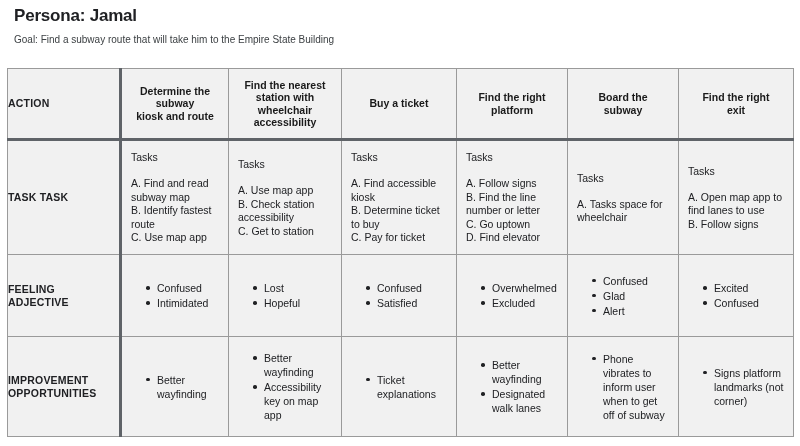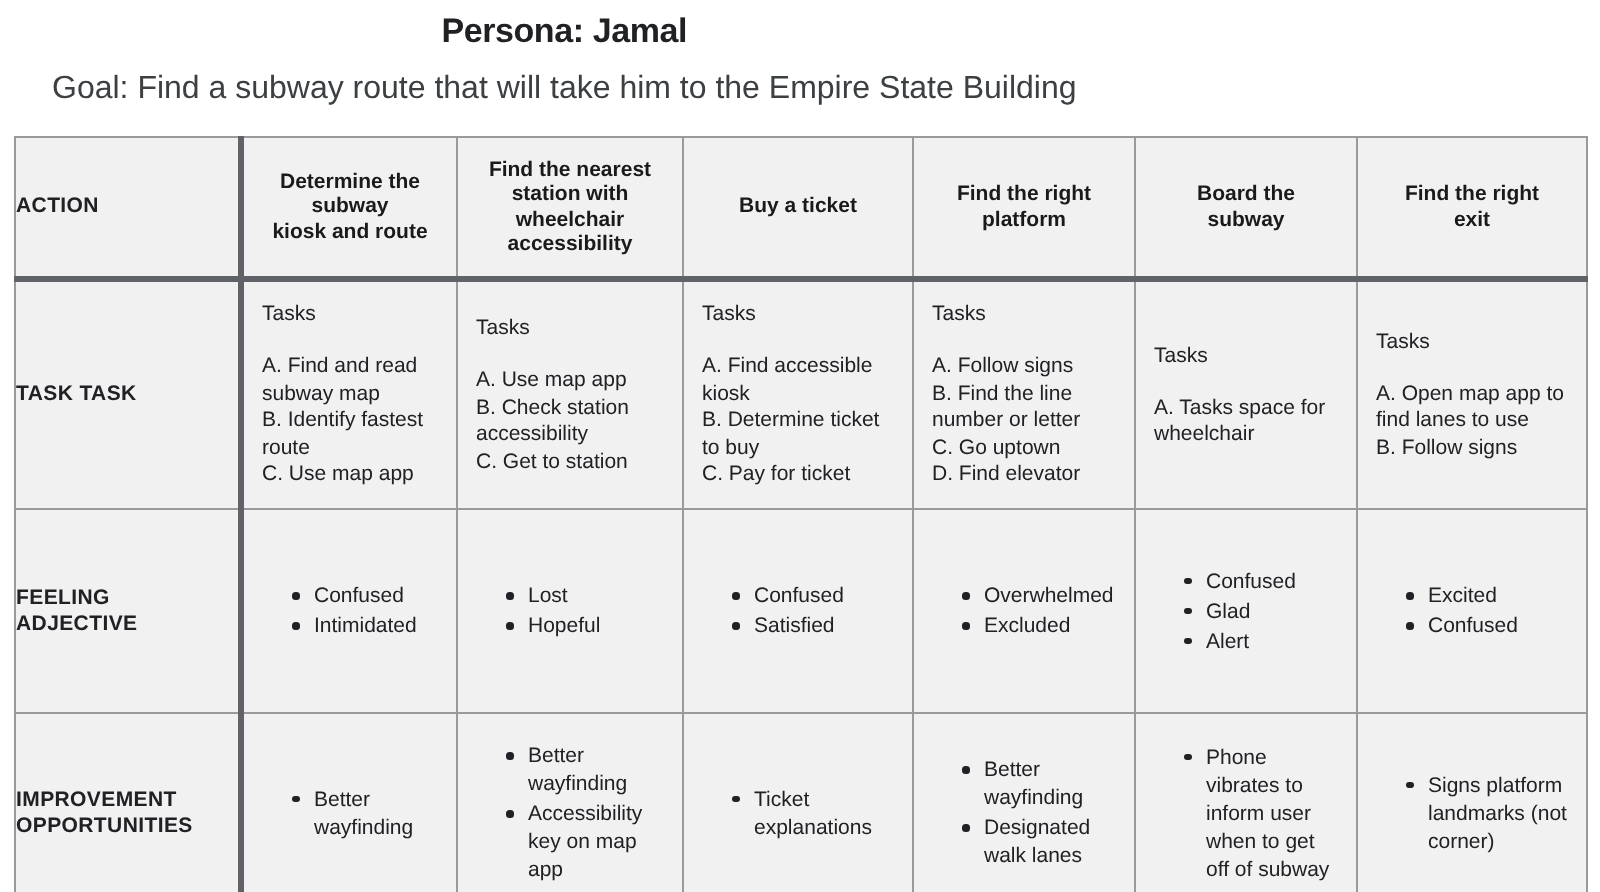--- a/index.html
+++ b/index.html
@@ -19,26 +19,25 @@
 
   
   .heading-block { position: absolute; left: 14px; top: 6px; }
   .persona-title {
     font-size: 17px;
     font-weight: bold;
     color: #202124;
     letter-spacing: -0.2px;
     margin: 0 0 7px 0;
     line-height: 20px;
-    text-align: center;
   }
   .persona-goal {
-    font-size: 16px;
+    font-size: 10px;
     color: #3c4043;
-    margin: 12px;
+    margin: 0;
     line-height: 14px;
   }
 
   
   .journey-table {
     position: absolute;
     left: 7px;
     top: 68px;
     width: 786px;
     border-collapse: collapse;
@@ -72,21 +71,21 @@
     font-size: 10.5px;
     font-weight: bold;
     color: #1a1a1a;
     line-height: 12.5px;
     padding: 6px 6px;
   }
   thead .rowlabel { background: #f1f1f1; }
 
   .head-row { height: 71px; }
   .row-tasks { height: 115px; }
-  .row-feel  { height: 102px; }
+  .row-feel  { height: 82px; }
   .row-improve { height: 100px; }
 
   
   .cell-body {
     padding: 9px 8px 8px 9px;
     height: 100%;
   }
 
   .tasks-label {
     font-size: 10.5px;

